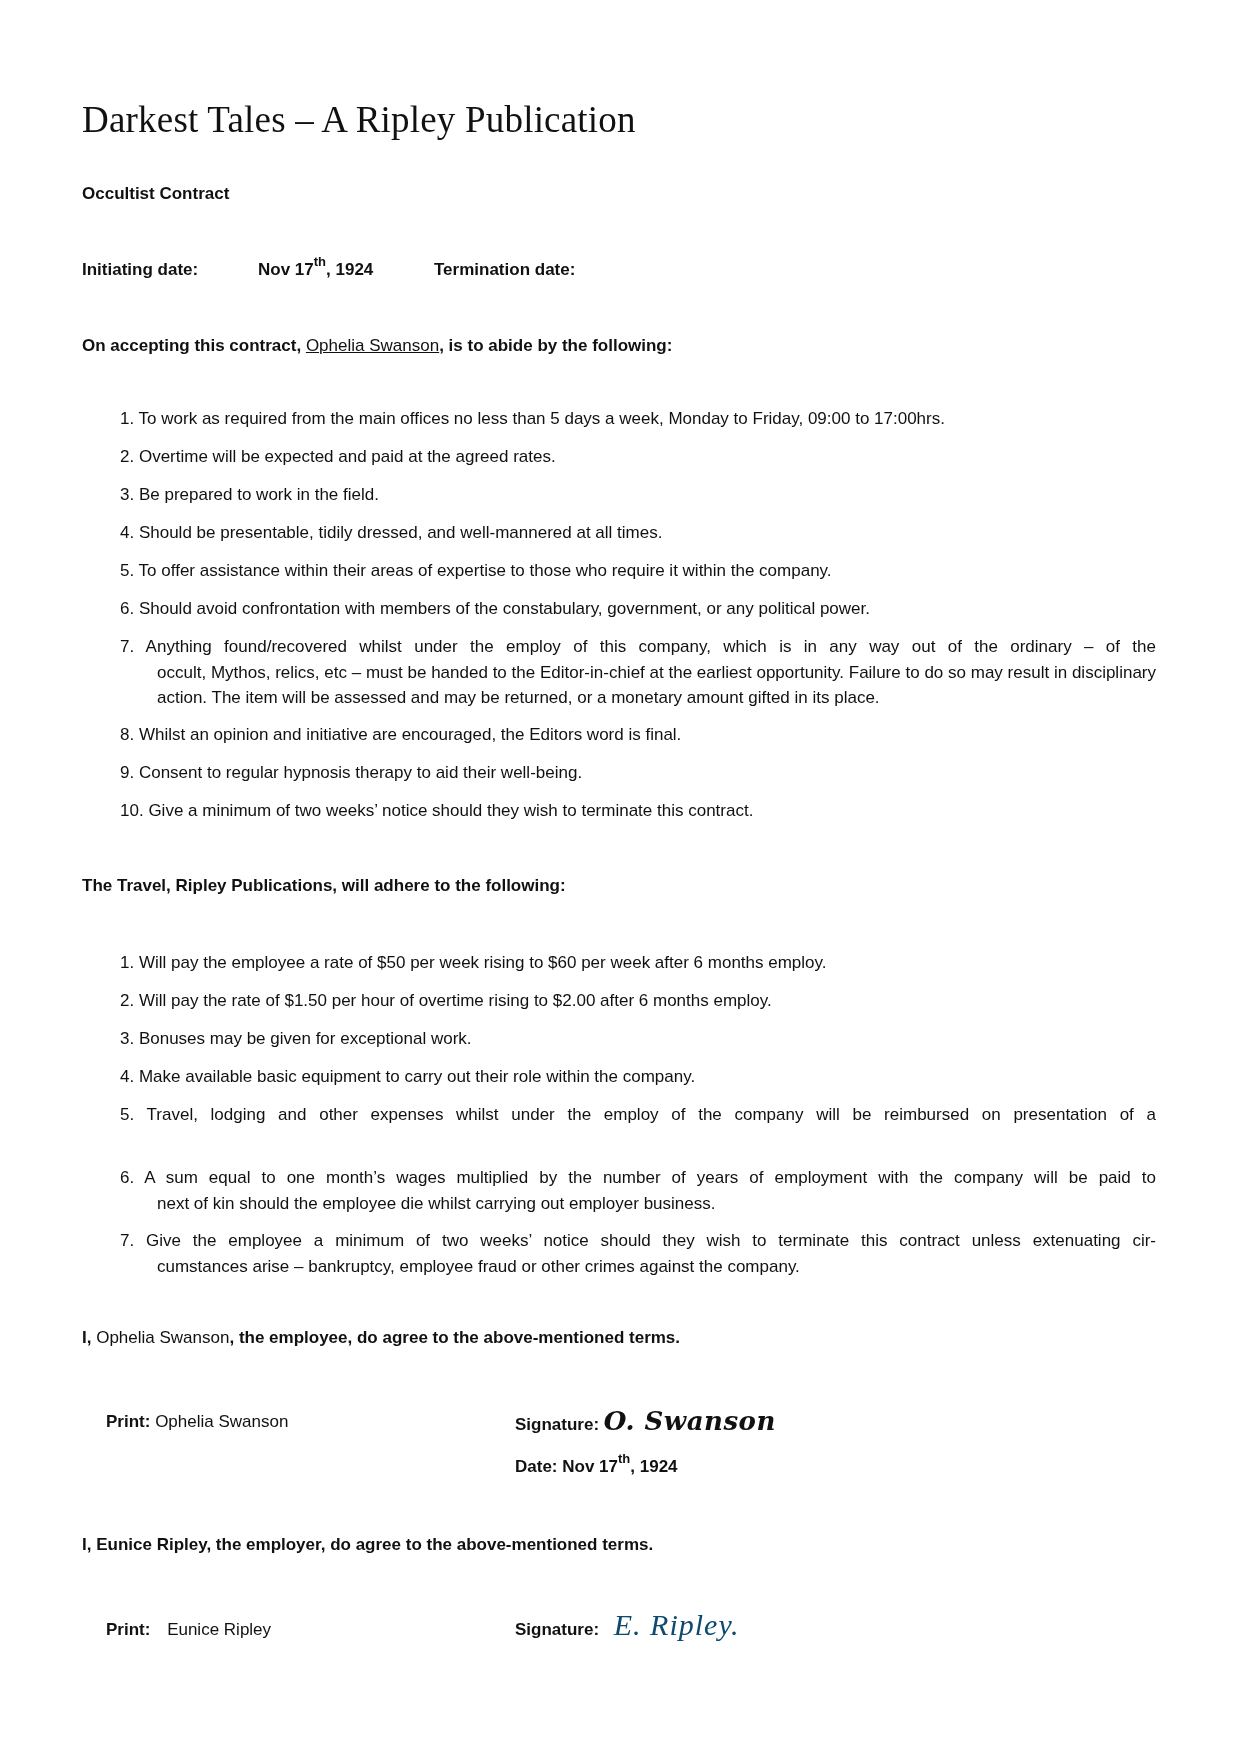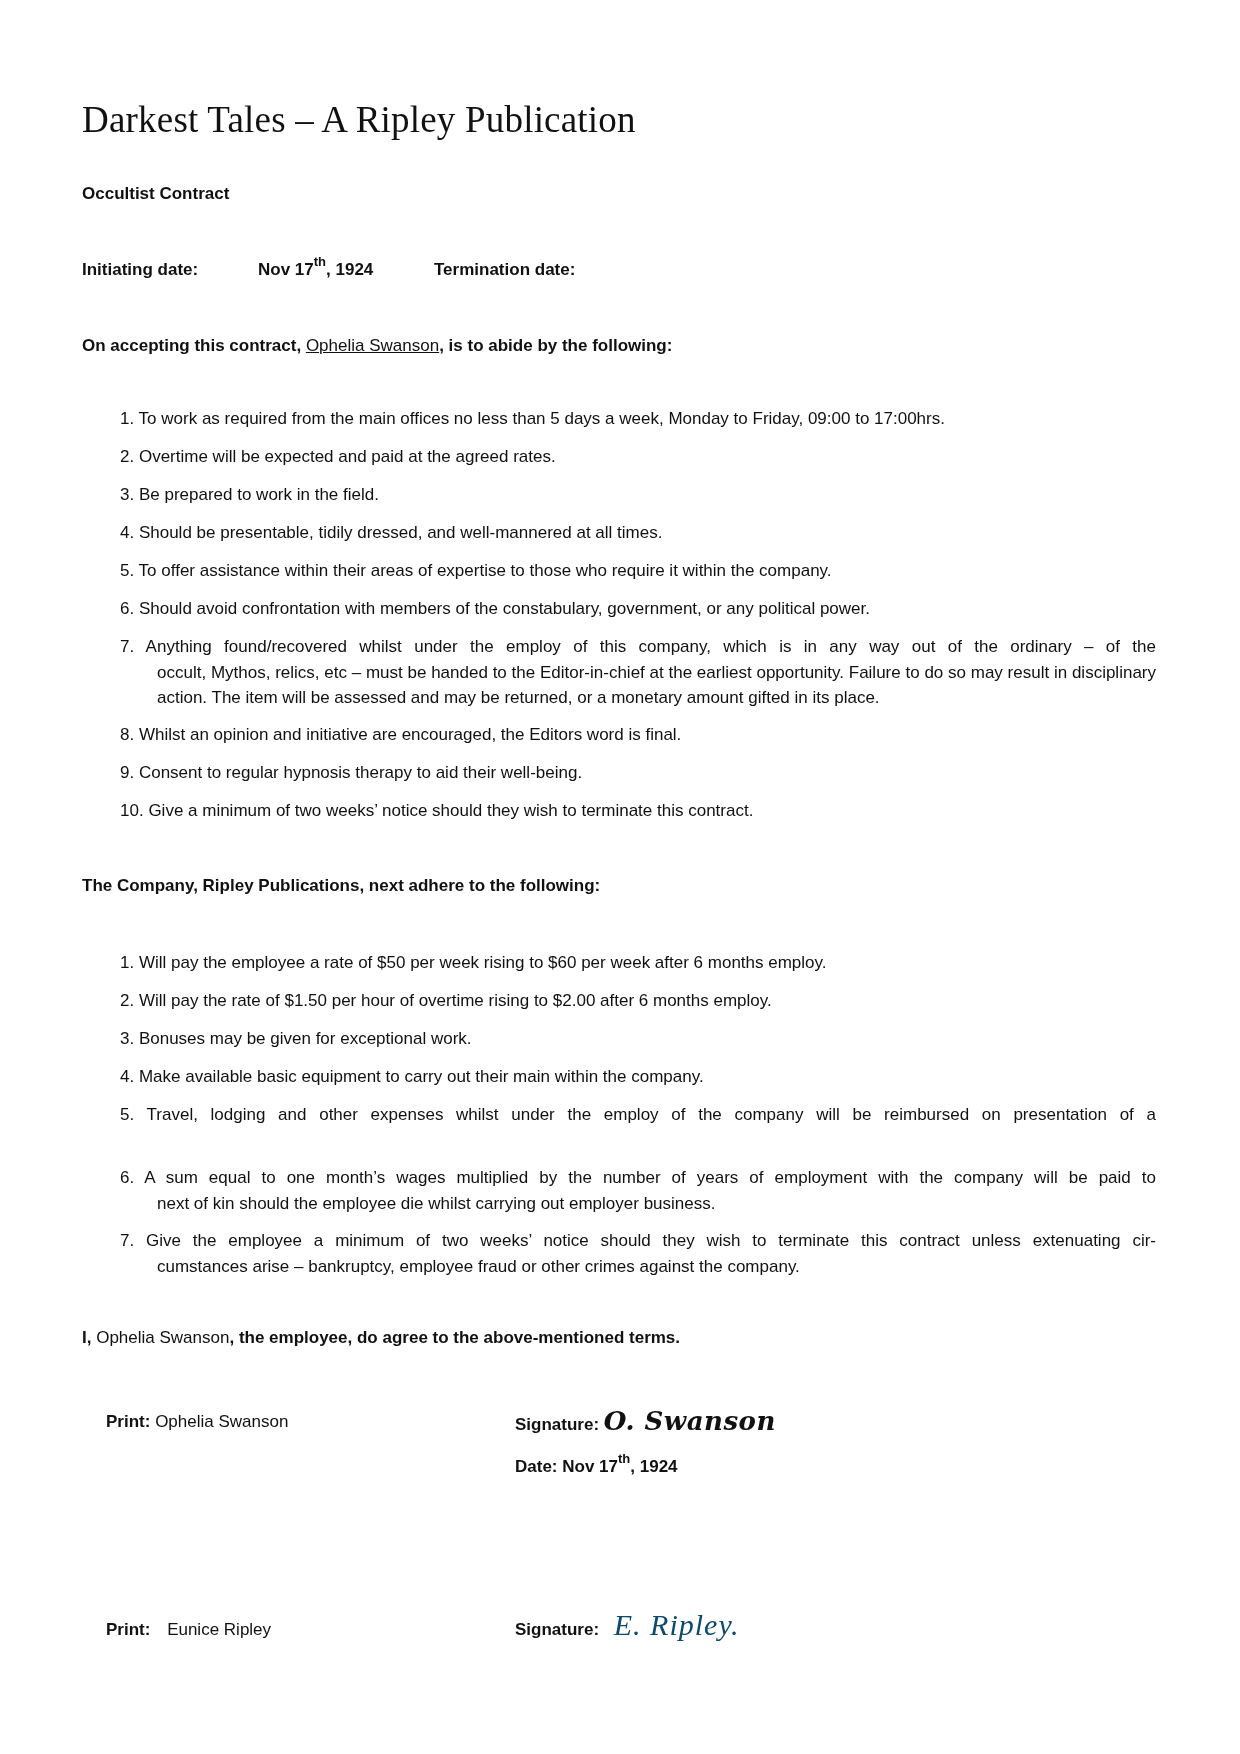--- a/index.html
+++ b/index.html
@@ -67,27 +67,27 @@
       <div class="item" style="top: 596px;"><span>6.</span> <span>Should avoid confrontation with members of the constabulary, government, or any political power.</span></div>
       <div class="item" style="top: 634px;">
         <span class="line1"><span>7.</span> <span>Anything found/recovered whilst under the employ of this company, which is in any way out of the ordinary – of the</span></span>
         <span class="cont">occult, Mythos, relics, etc – must be handed to the Editor-in-chief at the earliest opportunity. Failure to do so may result in disciplinary action. The item will be assessed and may be returned, or a monetary amount gifted in its place.</span>
       </div>
       <div class="item" style="top: 722px;"><span>8.</span> <span>Whilst an opinion and initiative are encouraged, the Editors word is final.</span></div>
       <div class="item" style="top: 760px;"><span>9.</span> <span>Consent to regular hypnosis therapy to aid their well-being.</span></div>
       <div class="item" style="top: 798px;"><span>10.</span> <span>Give a minimum of two weeks’ notice should they wish to terminate this contract.</span></div>
     </div>
 
-  <div class="section2">The Company, Ripley Publications, next adhere to the following:</div>
+  <div class="section2">The Travel, Ripley Publications, will adhere to the following:</div>
 
   <div class="list" id="co-list" style="top:0;">
       <div class="item" style="top: 950px;"><span>1.</span> <span>Will pay the employee a rate of $50 per week rising to $60 per week after 6 months employ.</span></div>
       <div class="item" style="top: 988px;"><span>2.</span> <span>Will pay the rate of $1.50 per hour of overtime rising to $2.00 after 6 months employ.</span></div>
       <div class="item" style="top: 1026px;"><span>3.</span> <span>Bonuses may be given for exceptional work.</span></div>
-      <div class="item" style="top: 1064px;"><span>4.</span> <span>Make available basic equipment to carry out their main within the company.</span></div>
+      <div class="item" style="top: 1064px;"><span>4.</span> <span>Make available basic equipment to carry out their role within the company.</span></div>
       <div class="item" style="top: 1102px;">
         <span class="line1"><span>5.</span> <span>Travel, lodging and other expenses whilst under the employ of the company will be reimbursed on presentation of a</span></span>
       </div>
       <div class="item" style="top: 1165px;">
         <span class="line1"><span>6.</span> <span>A sum equal to one month’s wages multiplied by the number of years of employment with the company will be paid to</span></span>
         <span class="cont">next of kin should the employee die whilst carrying out employer business.</span>
       </div>
       <div class="item" style="top: 1228px;">
         <span class="line1"><span>7.</span> <span>Give the employee a minimum of two weeks’ notice should they wish to terminate this contract unless extenuating cir-</span></span>
         <span class="cont">cumstances arise – bankruptcy, employee fraud or other crimes against the company.</span>
@@ -104,20 +104,21 @@
   <div class="print-row" style="left:491px; top:1406px;">
     <b>Signature:</b>
     <span class="sig-swanson">O. Swanson</span>
   </div>
 
   <div class="print-row" style="left:491px; top:1457px;">
     <b>Date:</b>
     <b><span>Nov 17</span><sup>th</sup><span>, 1924</span></b>
   </div>
 
+  <div class="agree-empl">I, Eunice Ripley, the employer, do agree to the above-mentioned terms.</div>
 
   <div class="print-row" style="left:82px; top:1620px;">
     <b>Print:</b>
     <span style="margin-left:12px;">Eunice Ripley</span>
   </div>
 
   <div class="print-row" style="left:491px; top:1608px;">
     <b>Signature:</b>
     <span class="sig-ripley" style="margin-left:10px;">E. Ripley.</span>
   </div>

